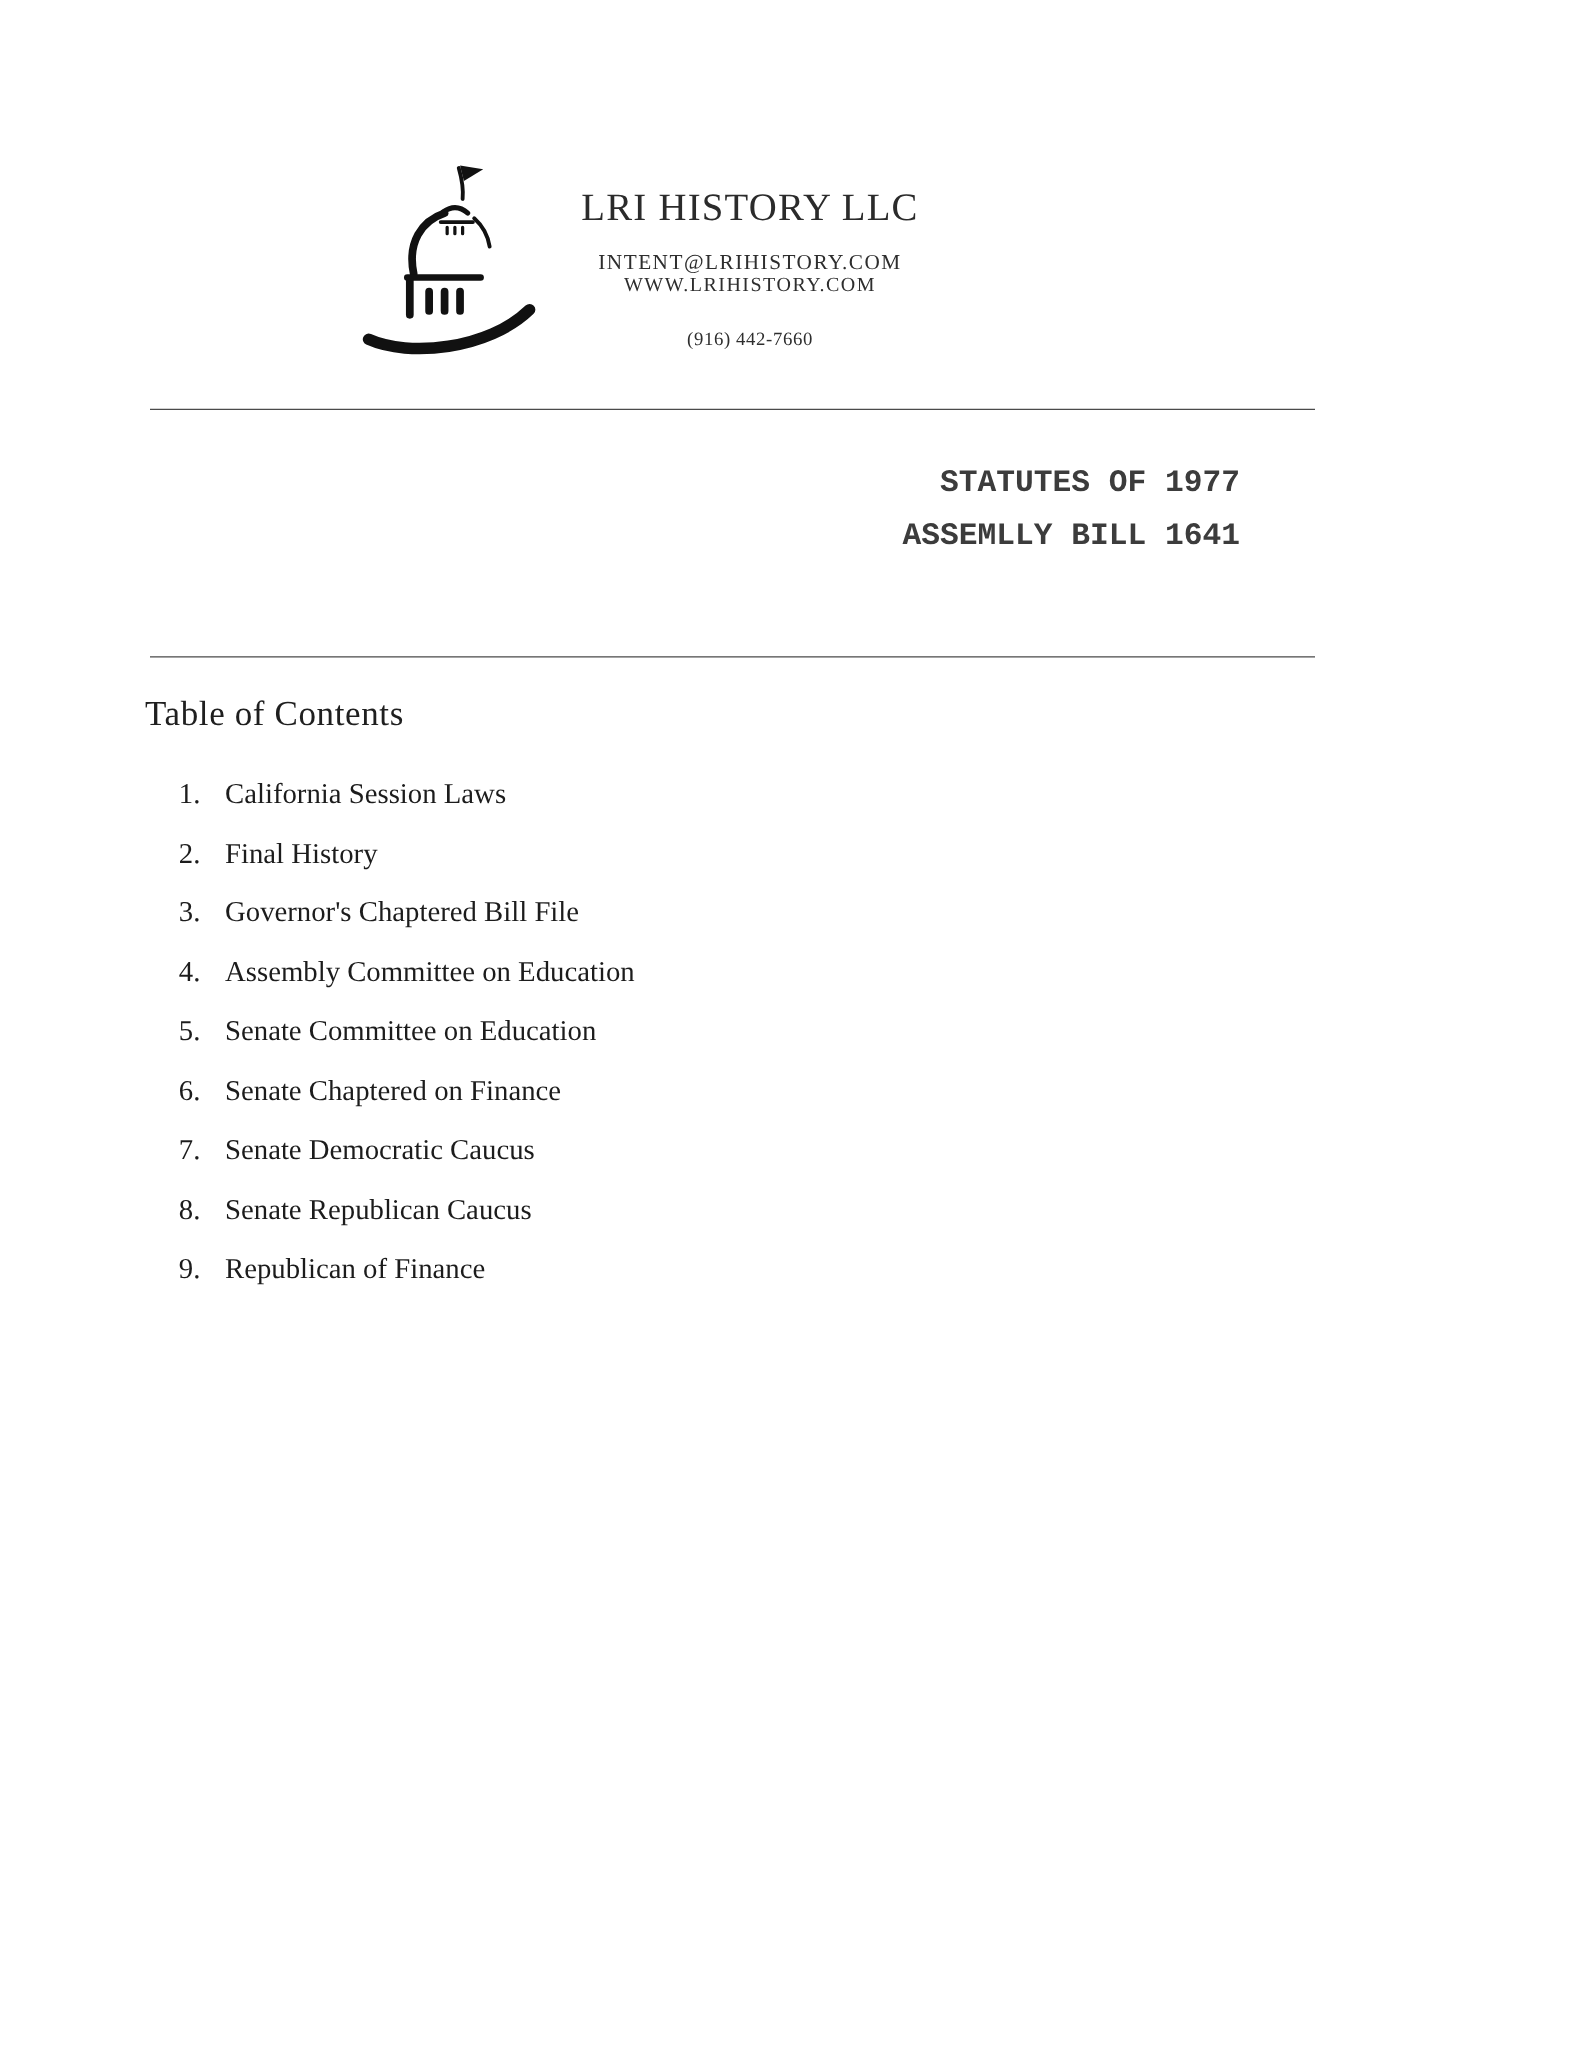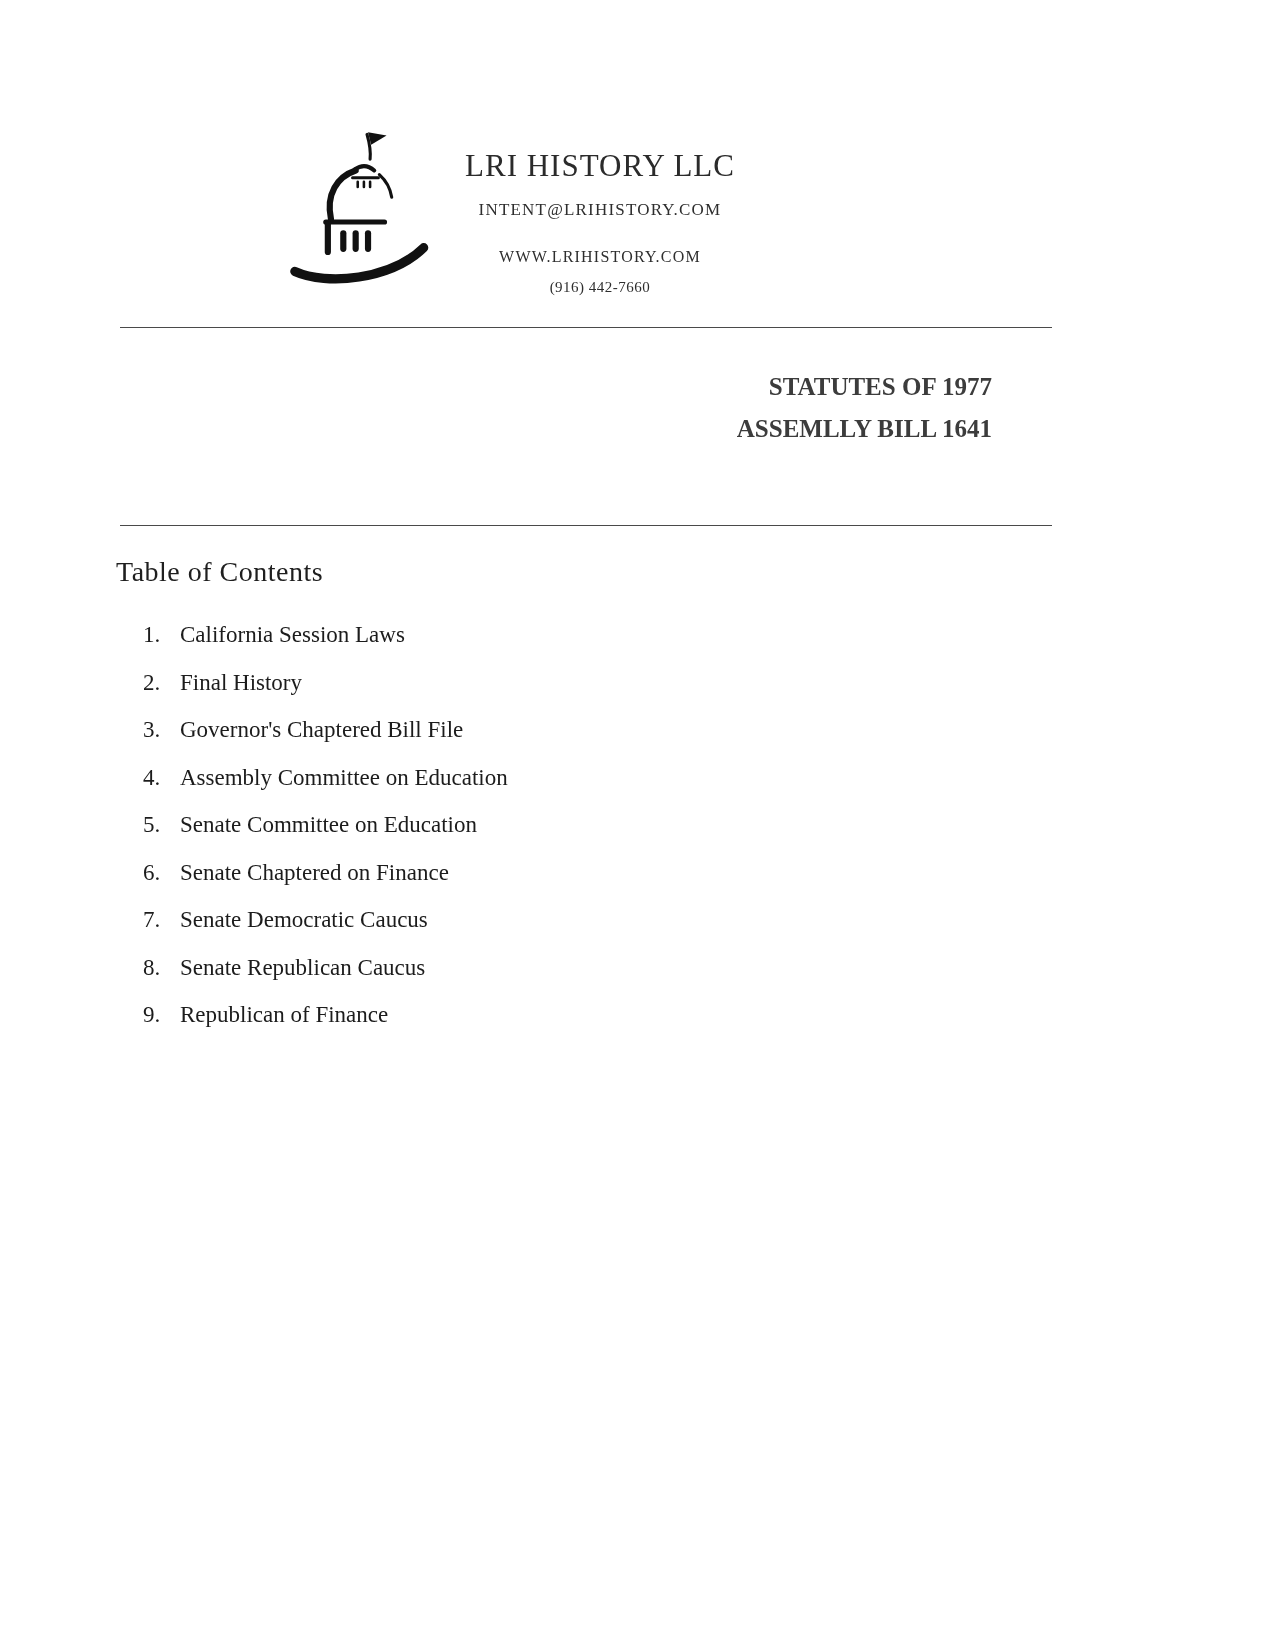--- a/index.html
+++ b/index.html
@@ -36,28 +36,28 @@
     font-size: 31px;
     letter-spacing: 1px;
     color: #2b2b2b;
     margin-bottom: 16px;
     white-space: nowrap;
   }
   .company-email {
     font-size: 17px;
     letter-spacing: 1.2px;
     color: #2e2e2e;
-    margin-bottom: 28px;
+    margin-bottom: 0;
     white-space: nowrap;
   }
   .company-web {
     font-size: 16px;
     letter-spacing: 1.2px;
     color: #2e2e2e;
-    margin-bottom: 13px;
+    margin-bottom: 26px;
     white-space: nowrap;
   }
   .company-phone {
     font-size: 15px;
     letter-spacing: 0.5px;
     color: #2e2e2e;
     white-space: nowrap;
   }
 
   
@@ -78,20 +78,21 @@
     top: 366px;
     width: 432px;
     text-align: right;
     font-weight: bold;
     font-size: 25px;
     line-height: 42px;
     color: #3c3c3c;
   }
   .title-line {
     white-space: pre;
+    font-family: Liberation Mono, monospace;
   }
 
   
   .toc-heading {
     position: absolute;
     left: 116px;
     top: 556px;
     font-size: 28px;
     font-weight: normal;
     letter-spacing: 0.5px;

